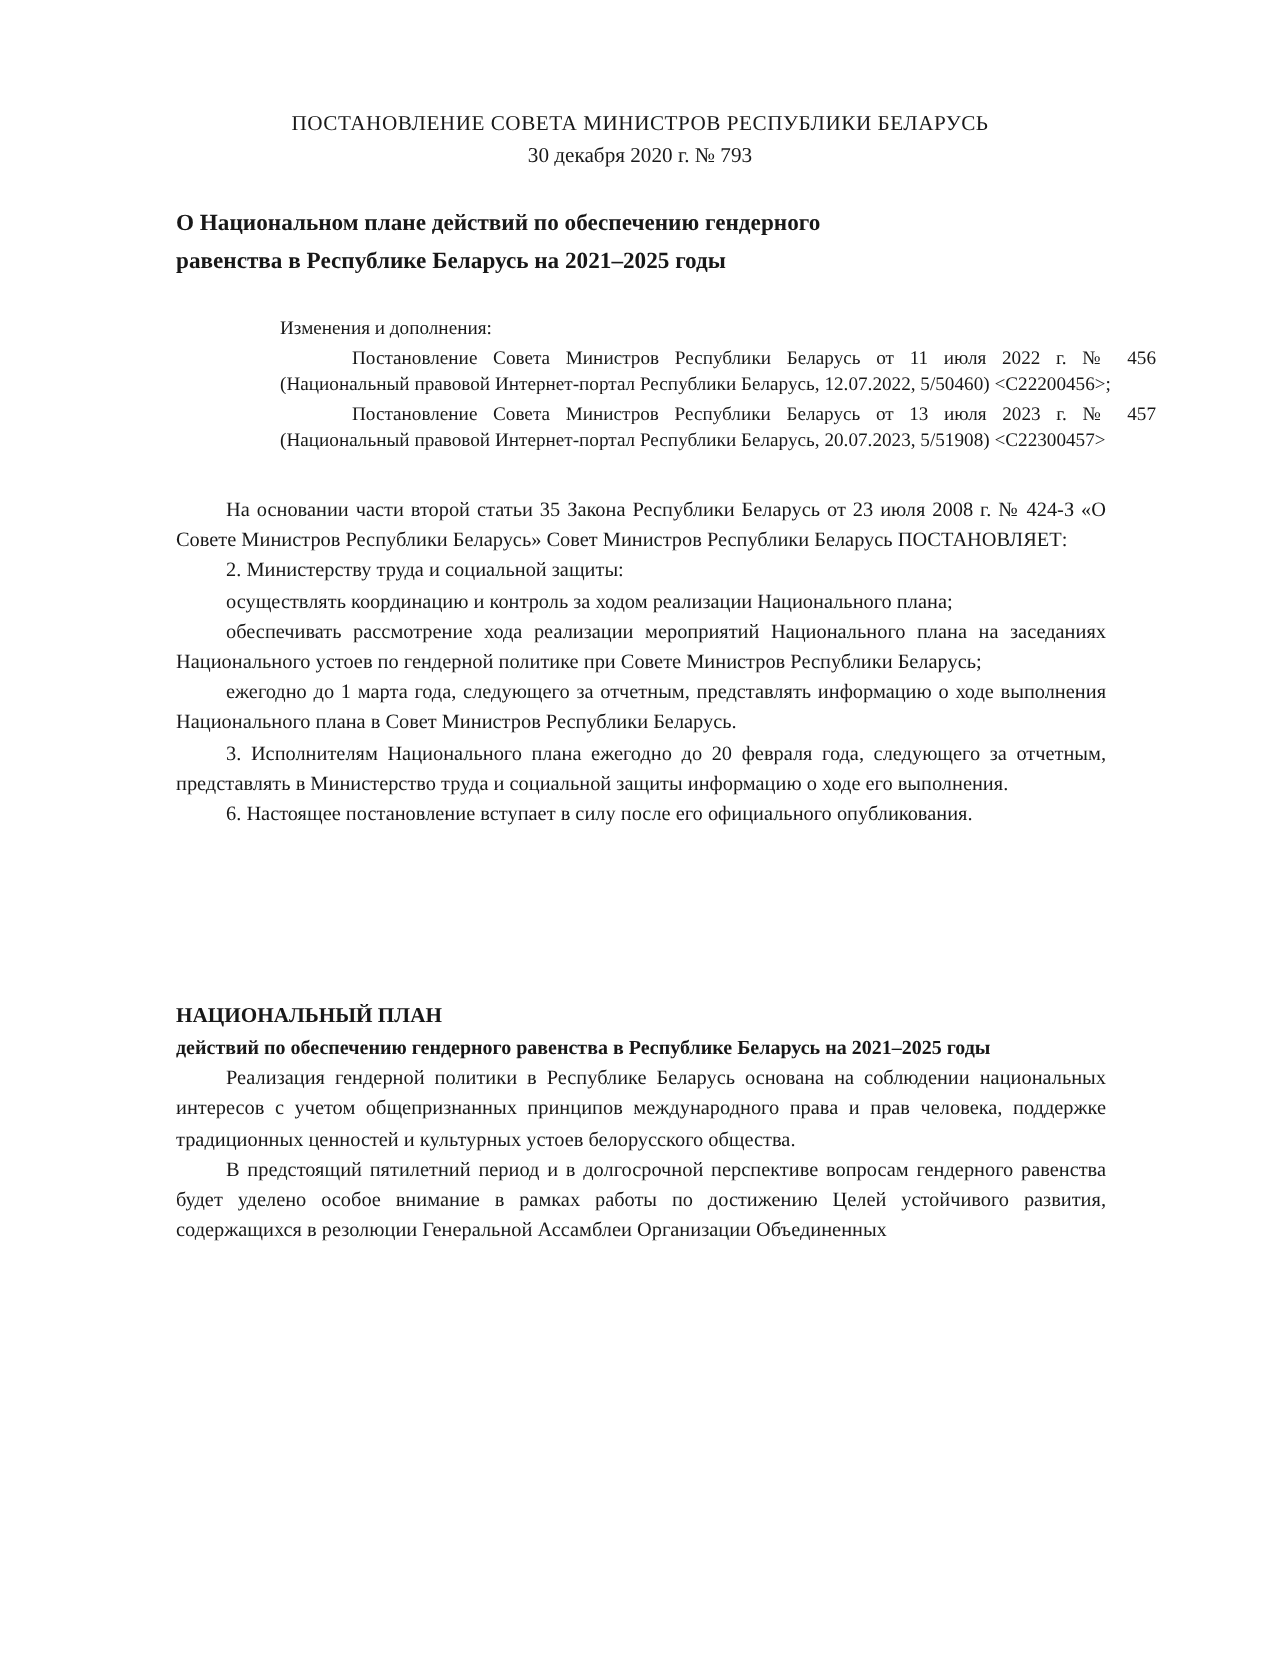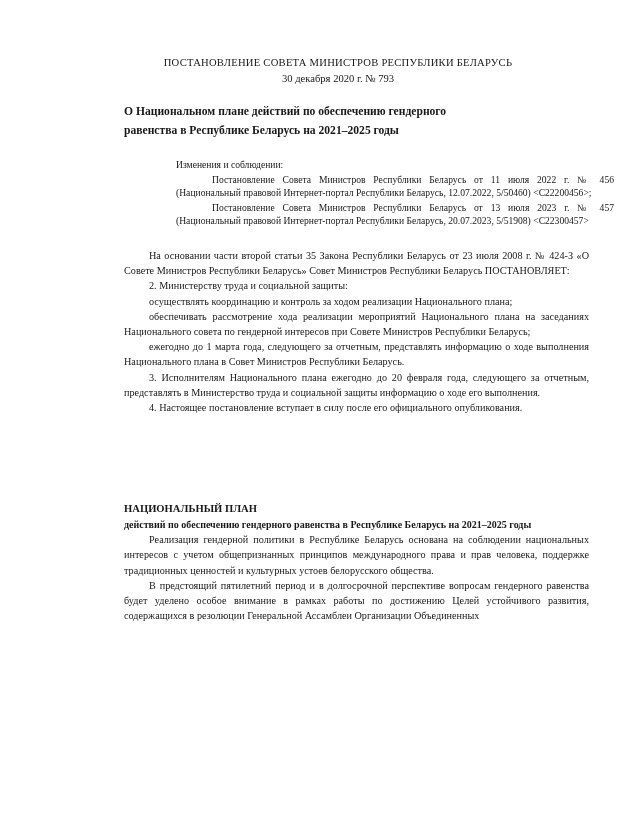--- a/index.html
+++ b/index.html
@@ -15,21 +15,20 @@
     font-family: "Liberation Serif", "DejaVu Serif", serif;
     color: #181818;
     -webkit-font-smoothing: antialiased;
   }
   .page {
     position: relative;
     width: 640px;
     height: 828px;
     background: #ffffff;
     box-sizing: border-box;
-    padding-left: 36px;
   }
 
   
   .doc-header {
     padding-top: 56px;
     text-align: center;
   }
   .doc-header .line1 {
     font-size: 10.6px;
     letter-spacing: 0.25px;
@@ -120,33 +119,33 @@
 <div class="page">
 
   <div class="doc-header">
     <div class="line1">ПОСТАНОВЛЕНИЕ СОВЕТА МИНИСТРОВ РЕСПУБЛИКИ БЕЛАРУСЬ</div>
     <div class="line2">30 декабря 2020 г. № 793</div>
   </div>
 
   <div class="doc-title">О Национальном плане действий по обеспечению гендерного равенства в Республике Беларусь на 2021–2025 годы</div>
 
   <div class="amendments">
-    <div class="am-label">Изменения и соблюдении:</div>
+    <div class="am-label">Изменения и дополнения:</div>
     <div class="am-item">Постановление Совета Министров Республики Беларусь от 11 июля 2022 г. № 456 (Национальный правовой Интернет-портал Республики Беларусь, 12.07.2022, 5/50460) &lt;C22200456&gt;;</div>
     <div class="am-item">Постановление Совета Министров Республики Беларусь от 13 июля 2023 г. № 457 (Национальный правовой Интернет-портал Республики Беларусь, 20.07.2023, 5/51908) &lt;C22300457&gt;</div>
   </div>
 
   <div class="body-block">
     <p>На основании части второй статьи 35 Закона Республики Беларусь от 23 июля 2008 г. № 424-З «О Совете Министров Республики Беларусь» Совет Министров Республики Беларусь ПОСТАНОВЛЯЕТ:</p>
     <p>2. Министерству труда и социальной защиты:</p>
     <p>осуществлять координацию и контроль за ходом реализации Национального плана;</p>
-    <p>обеспечивать рассмотрение хода реализации мероприятий Национального плана на заседаниях Национального совета по гендерной интересов при Совете Министров Республики Беларусь;</p>
+    <p>обеспечивать рассмотрение хода реализации мероприятий Национального плана на заседаниях Национального устоев по гендерной политике при Совете Министров Республики Беларусь;</p>
     <p>ежегодно до 1 марта года, следующего за отчетным, представлять информацию о ходе выполнения Национального плана в Совет Министров Республики Беларусь.</p>
     <p>3. Исполнителям Национального плана ежегодно до 20 февраля года, следующего за отчетным, представлять в Министерство труда и социальной защиты информацию о ходе его выполнения.</p>
-    <p class="lastline">4. Настоящее постановление вступает в силу после его официального опубликования.</p>
+    <p class="lastline">6. Настоящее постановление вступает в силу после его официального опубликования.</p>
   </div>
 
 
   <div class="section-two">
     <div class="sec-head-1">НАЦИОНАЛЬНЫЙ ПЛАН</div>
     <div class="sec-head-2">действий по обеспечению гендерного равенства в Республике Беларусь на 2021–2025 годы</div>
     <p>Реализация гендерной политики в Республике Беларусь основана на соблюдении национальных интересов с учетом общепризнанных принципов международного права и прав человека, поддержке традиционных ценностей и культурных устоев белорусского общества.</p>
     <p>В предстоящий пятилетний период и в долгосрочной перспективе вопросам гендерного равенства будет уделено особое внимание в рамках работы по достижению Целей устойчивого развития, содержащихся в резолюции Генеральной Ассамблеи Организации Объединенных</p>
   </div>
 

